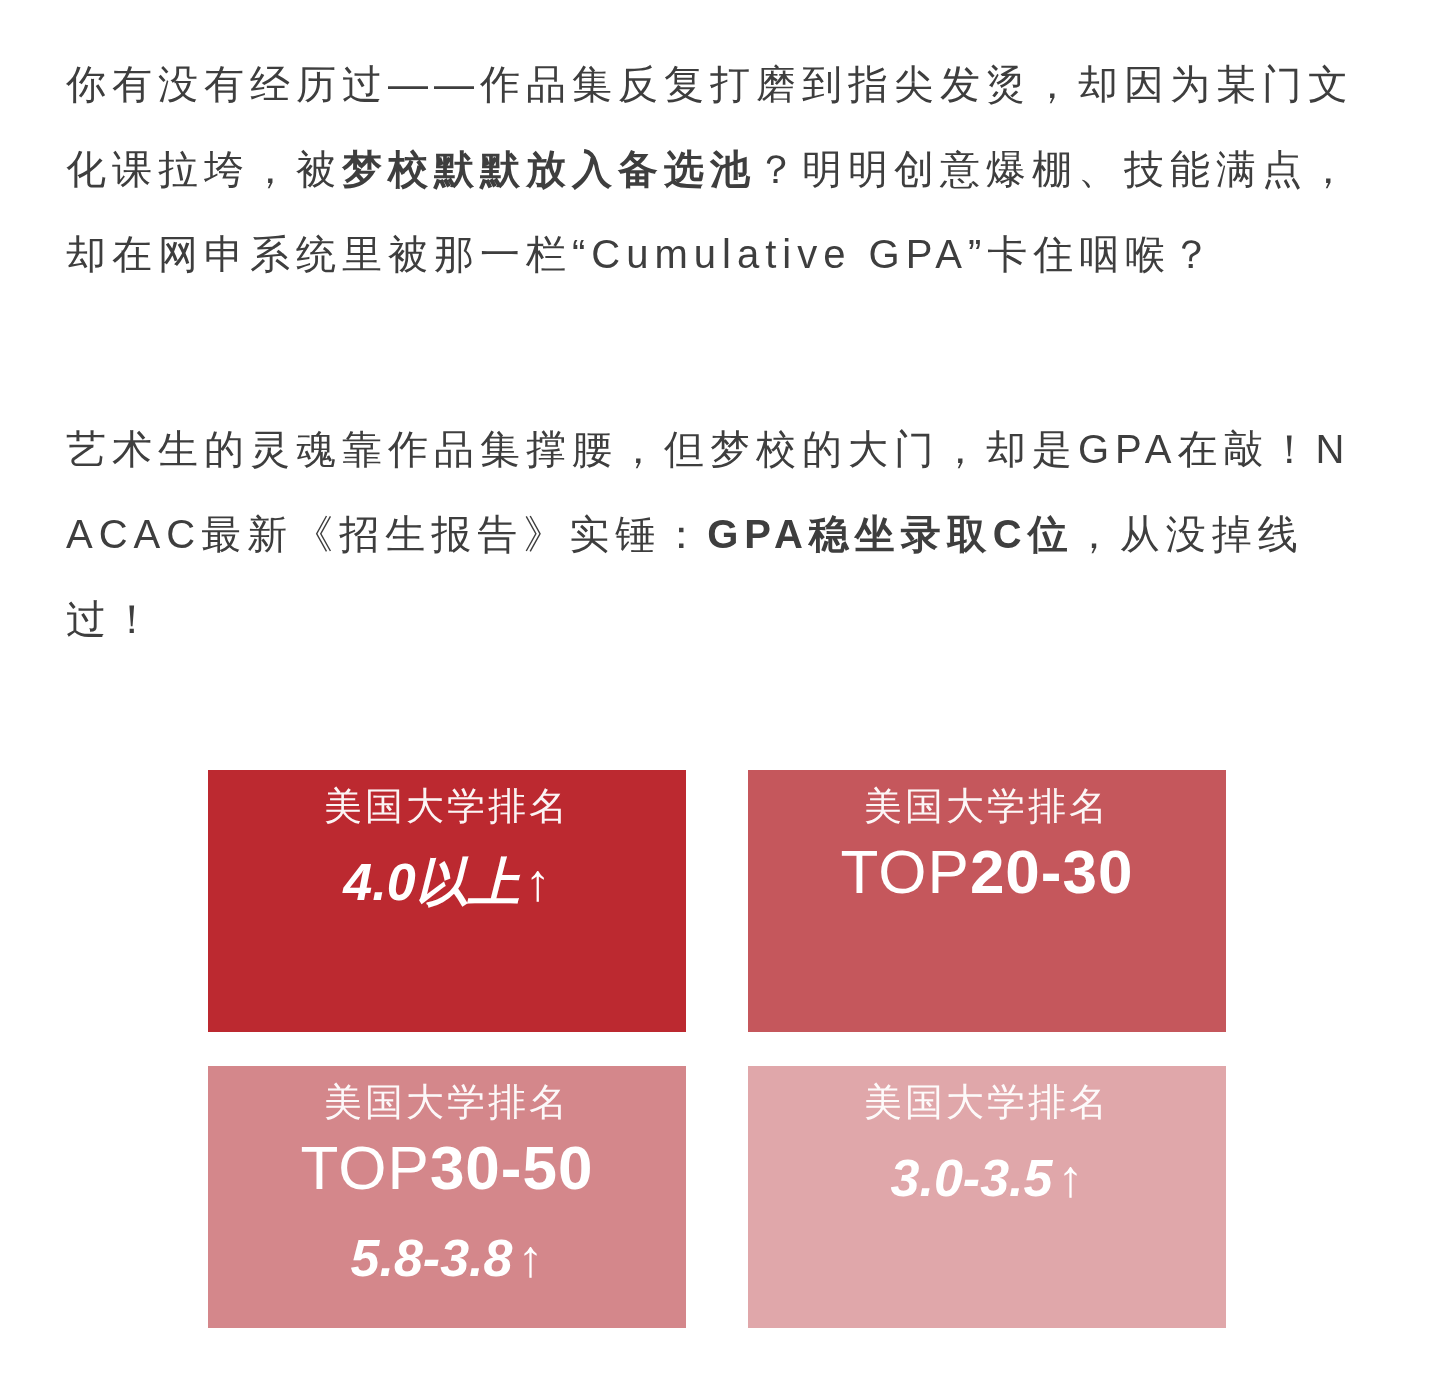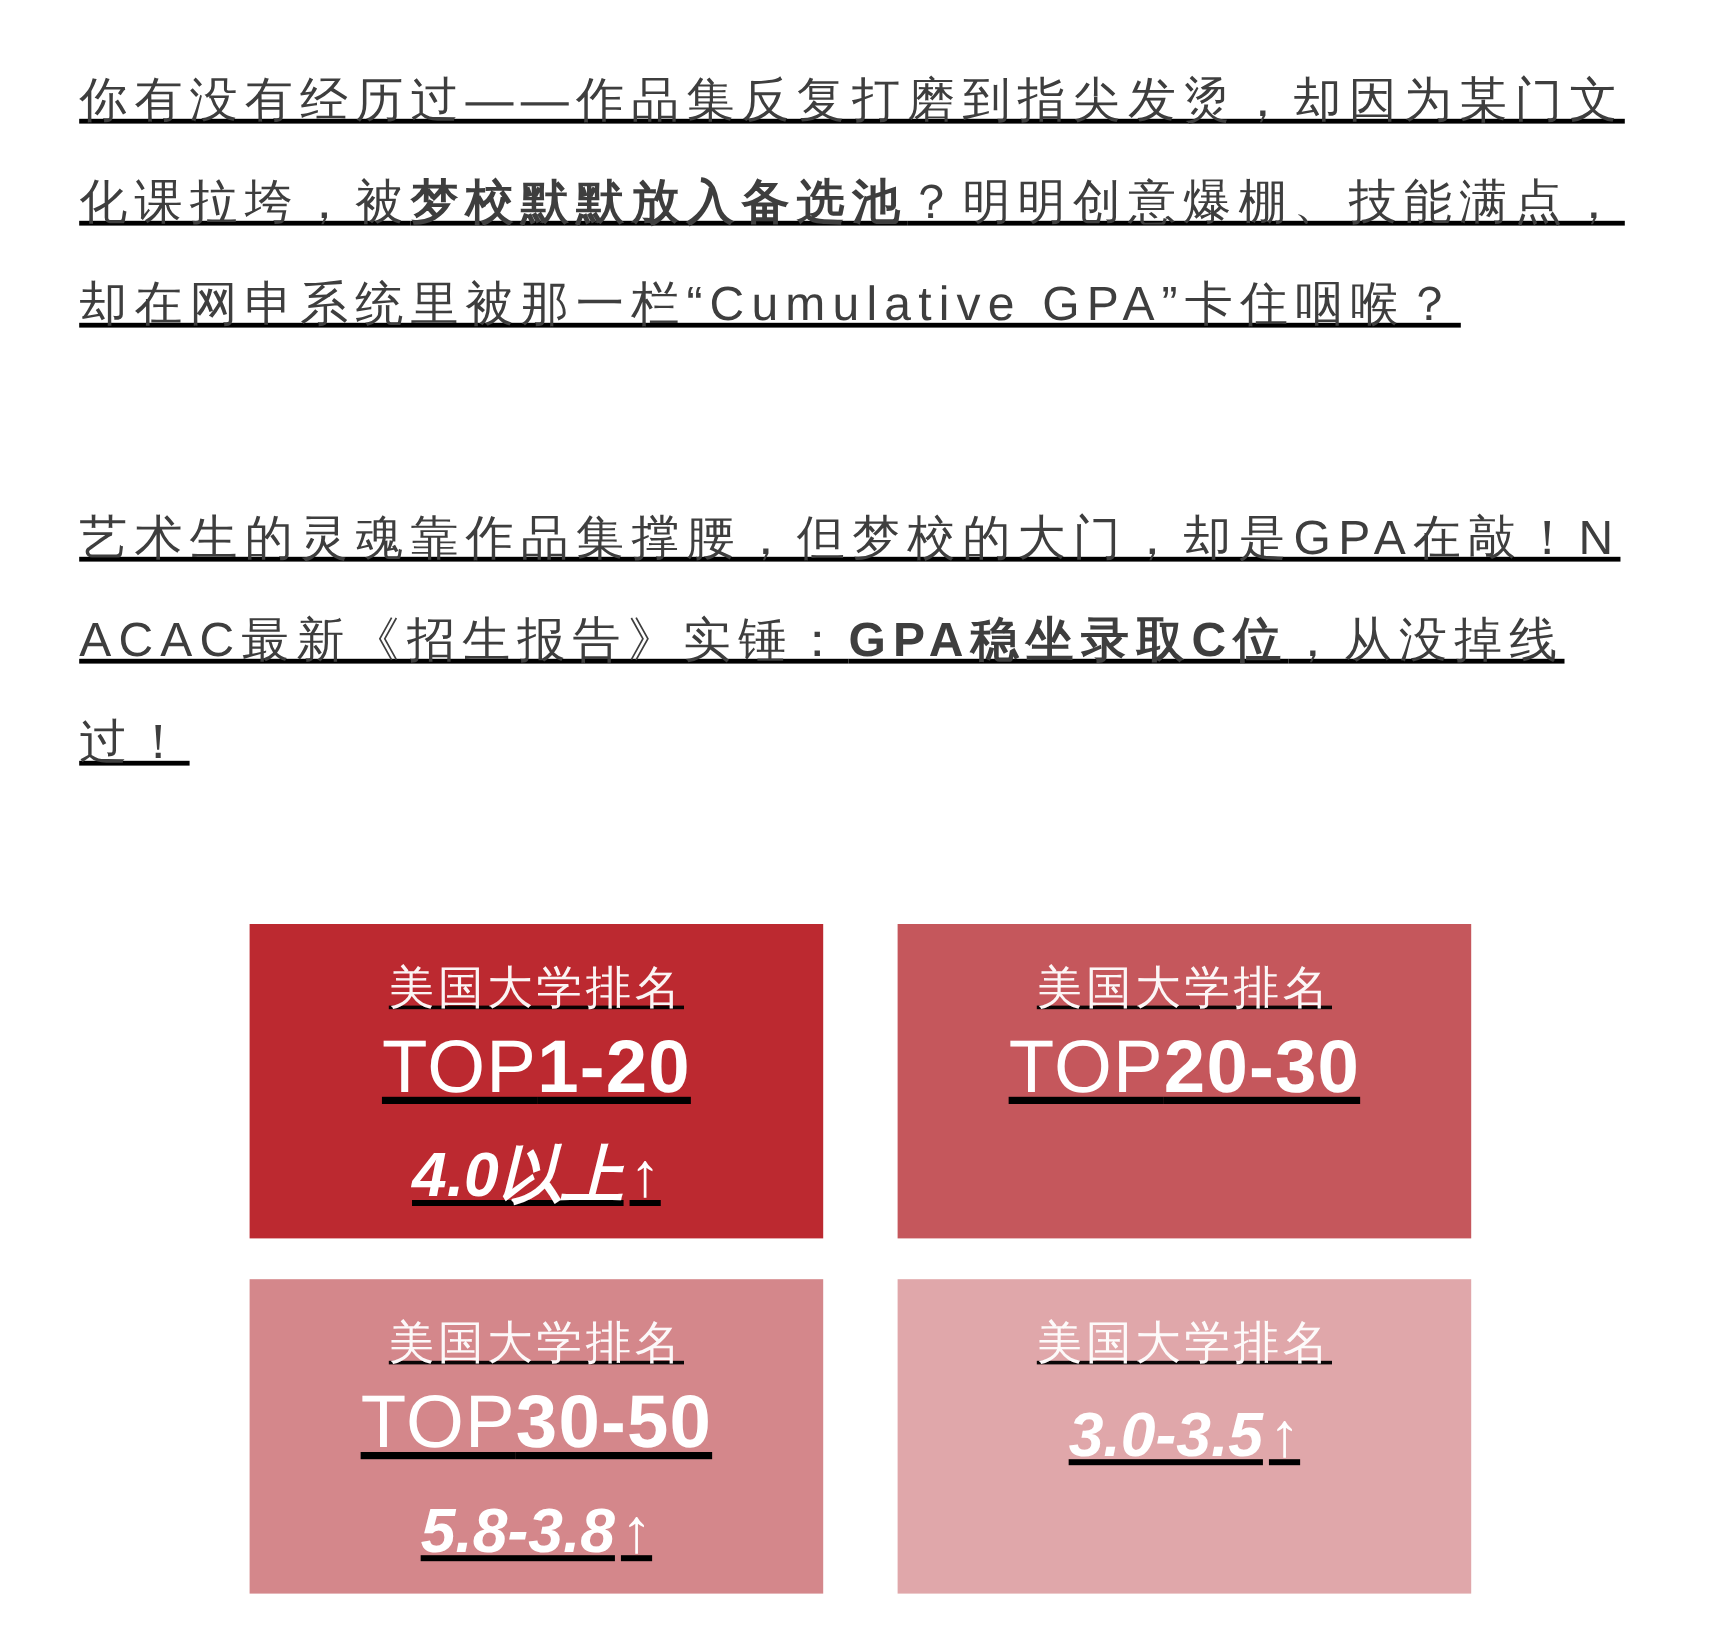--- a/index.html
+++ b/index.html
@@ -8,21 +8,20 @@
   }
   body {
     width: 1440px;
     min-height: 1377px;
     background: #ffffff;
     font-family: "Liberation Sans", "DejaVu Sans", sans-serif;
   }
   .content {
     padding: 42px 66px 47px 66px;
     box-sizing: border-box;
-    text-decoration: underline;
   }
   .para {
     margin: 0;
     font-size: 40px;
     line-height: 85px;
     letter-spacing: 6px;
     color: #3e3e3e;
     text-align: left;
     word-break: break-all;
   }
@@ -37,21 +36,21 @@
     margin-top: 108px;
     margin-left: 142px; 
     display: grid;
     grid-template-columns: 478px 478px;
     column-gap: 62px;
     row-gap: 34px;
   }
   .card {
     height: 262px;
     box-sizing: border-box;
-    padding-top: 32px;
+    padding-top: 14px;
     color: #ffffff;
     text-align: center;
     display: flex;
     flex-direction: column;
     align-items: center;
     justify-content: flex-start;
   }
   .card-label {
     font-size: 38px;
     line-height: 44px;
@@ -92,21 +91,20 @@
   <section class="content">
 
     <p class="para"><span>你有没有经历过——作品集反复打磨到指尖发烫，却因为某门文化课拉垮，被</span><strong>梦校默默放入备选池</strong><span>？明明创意爆棚、技能满点，却在网申系统里被那一栏“Cumulative GPA”卡住咽喉？</span></p>
 
     <p class="para"><span>艺术生的灵魂靠作品集撑腰，但梦校的大门，却是GPA在敲！NACAC最新《招生报告》实锤：</span><strong>GPA稳坐录取C位</strong><span>，从没掉线过！</span></p>
 
     <div class="cards">
 
       <div class="card" style="background-color: rgb(188, 41, 48);">
         <div class="card-label">美国大学排名</div>
-        <div class="card-rank"><span class="rank-prefix">TOP</span><span class="rank-num">1-20</span></div>
         <div class="card-gpa"><span>4.0以上</span><span class="gpa-arrow">↑</span></div>
       </div>
 
       <div class="card" style="background-color: rgb(197, 87, 92);">
         <div class="card-label">美国大学排名</div>
         <div class="card-rank"><span class="rank-prefix">TOP</span><span class="rank-num">20-30</span></div>
       </div>
 
       <div class="card" style="background-color: rgb(212, 135, 139);">
         <div class="card-label">美国大学排名</div>

